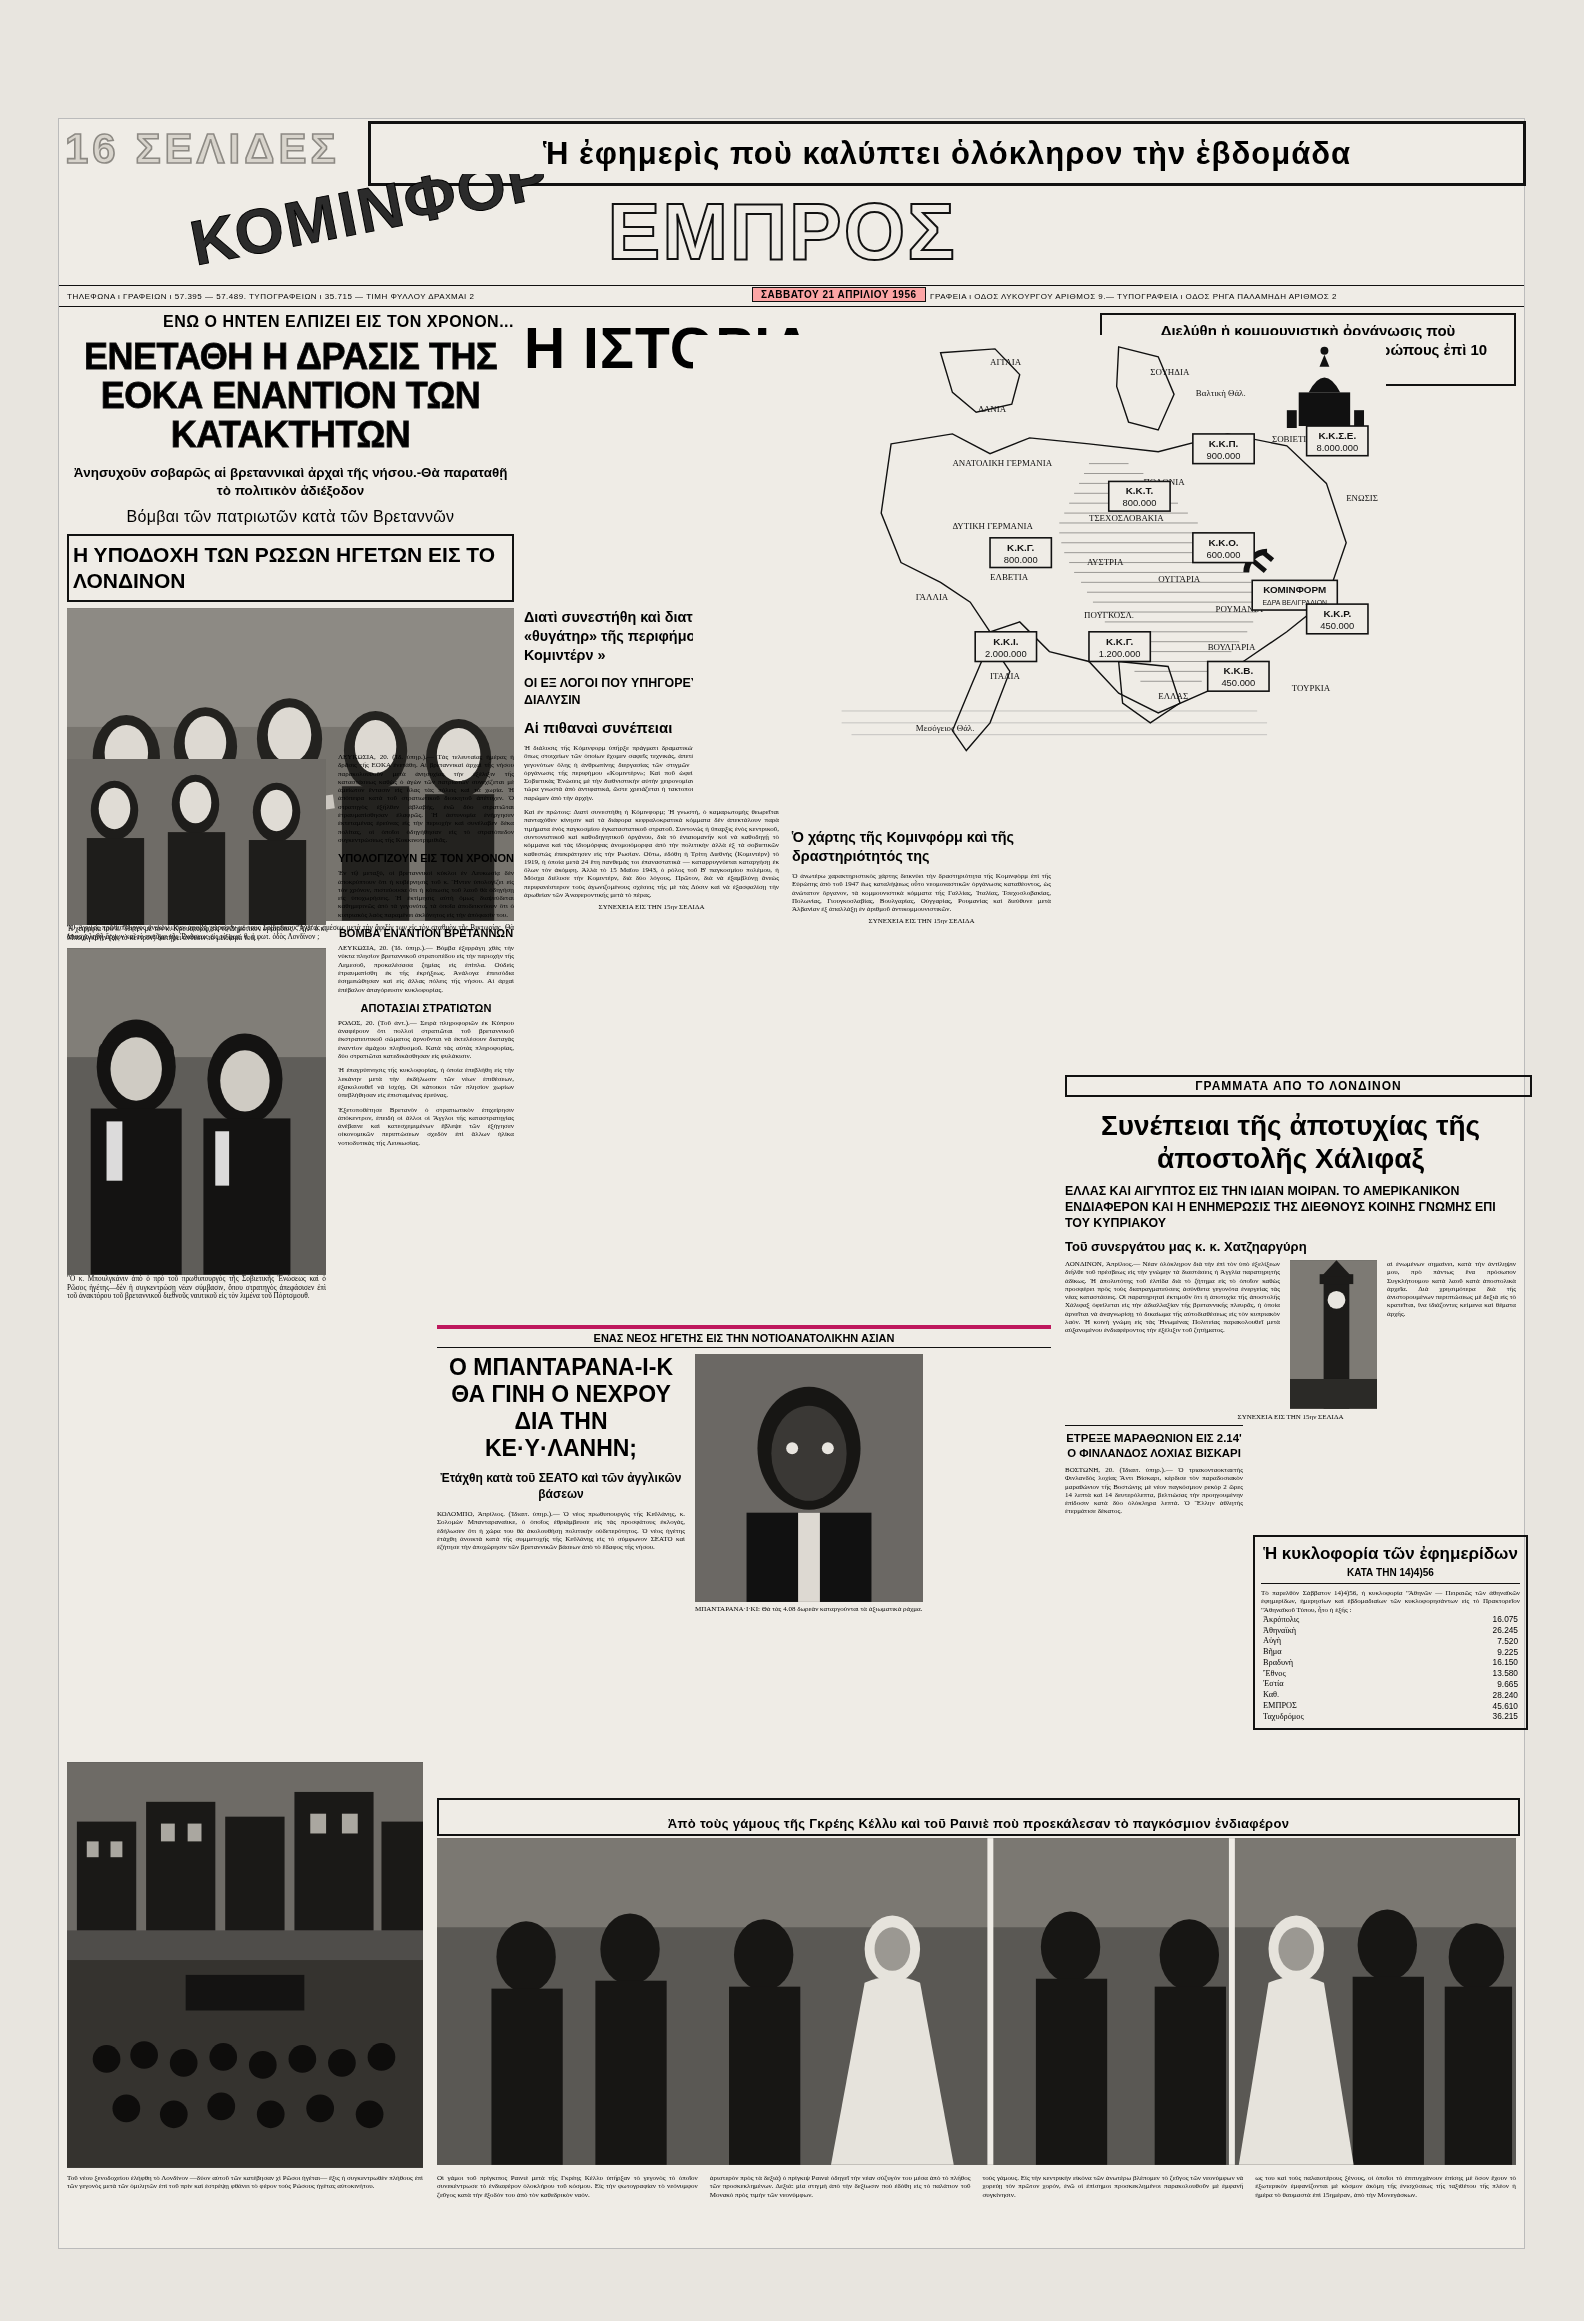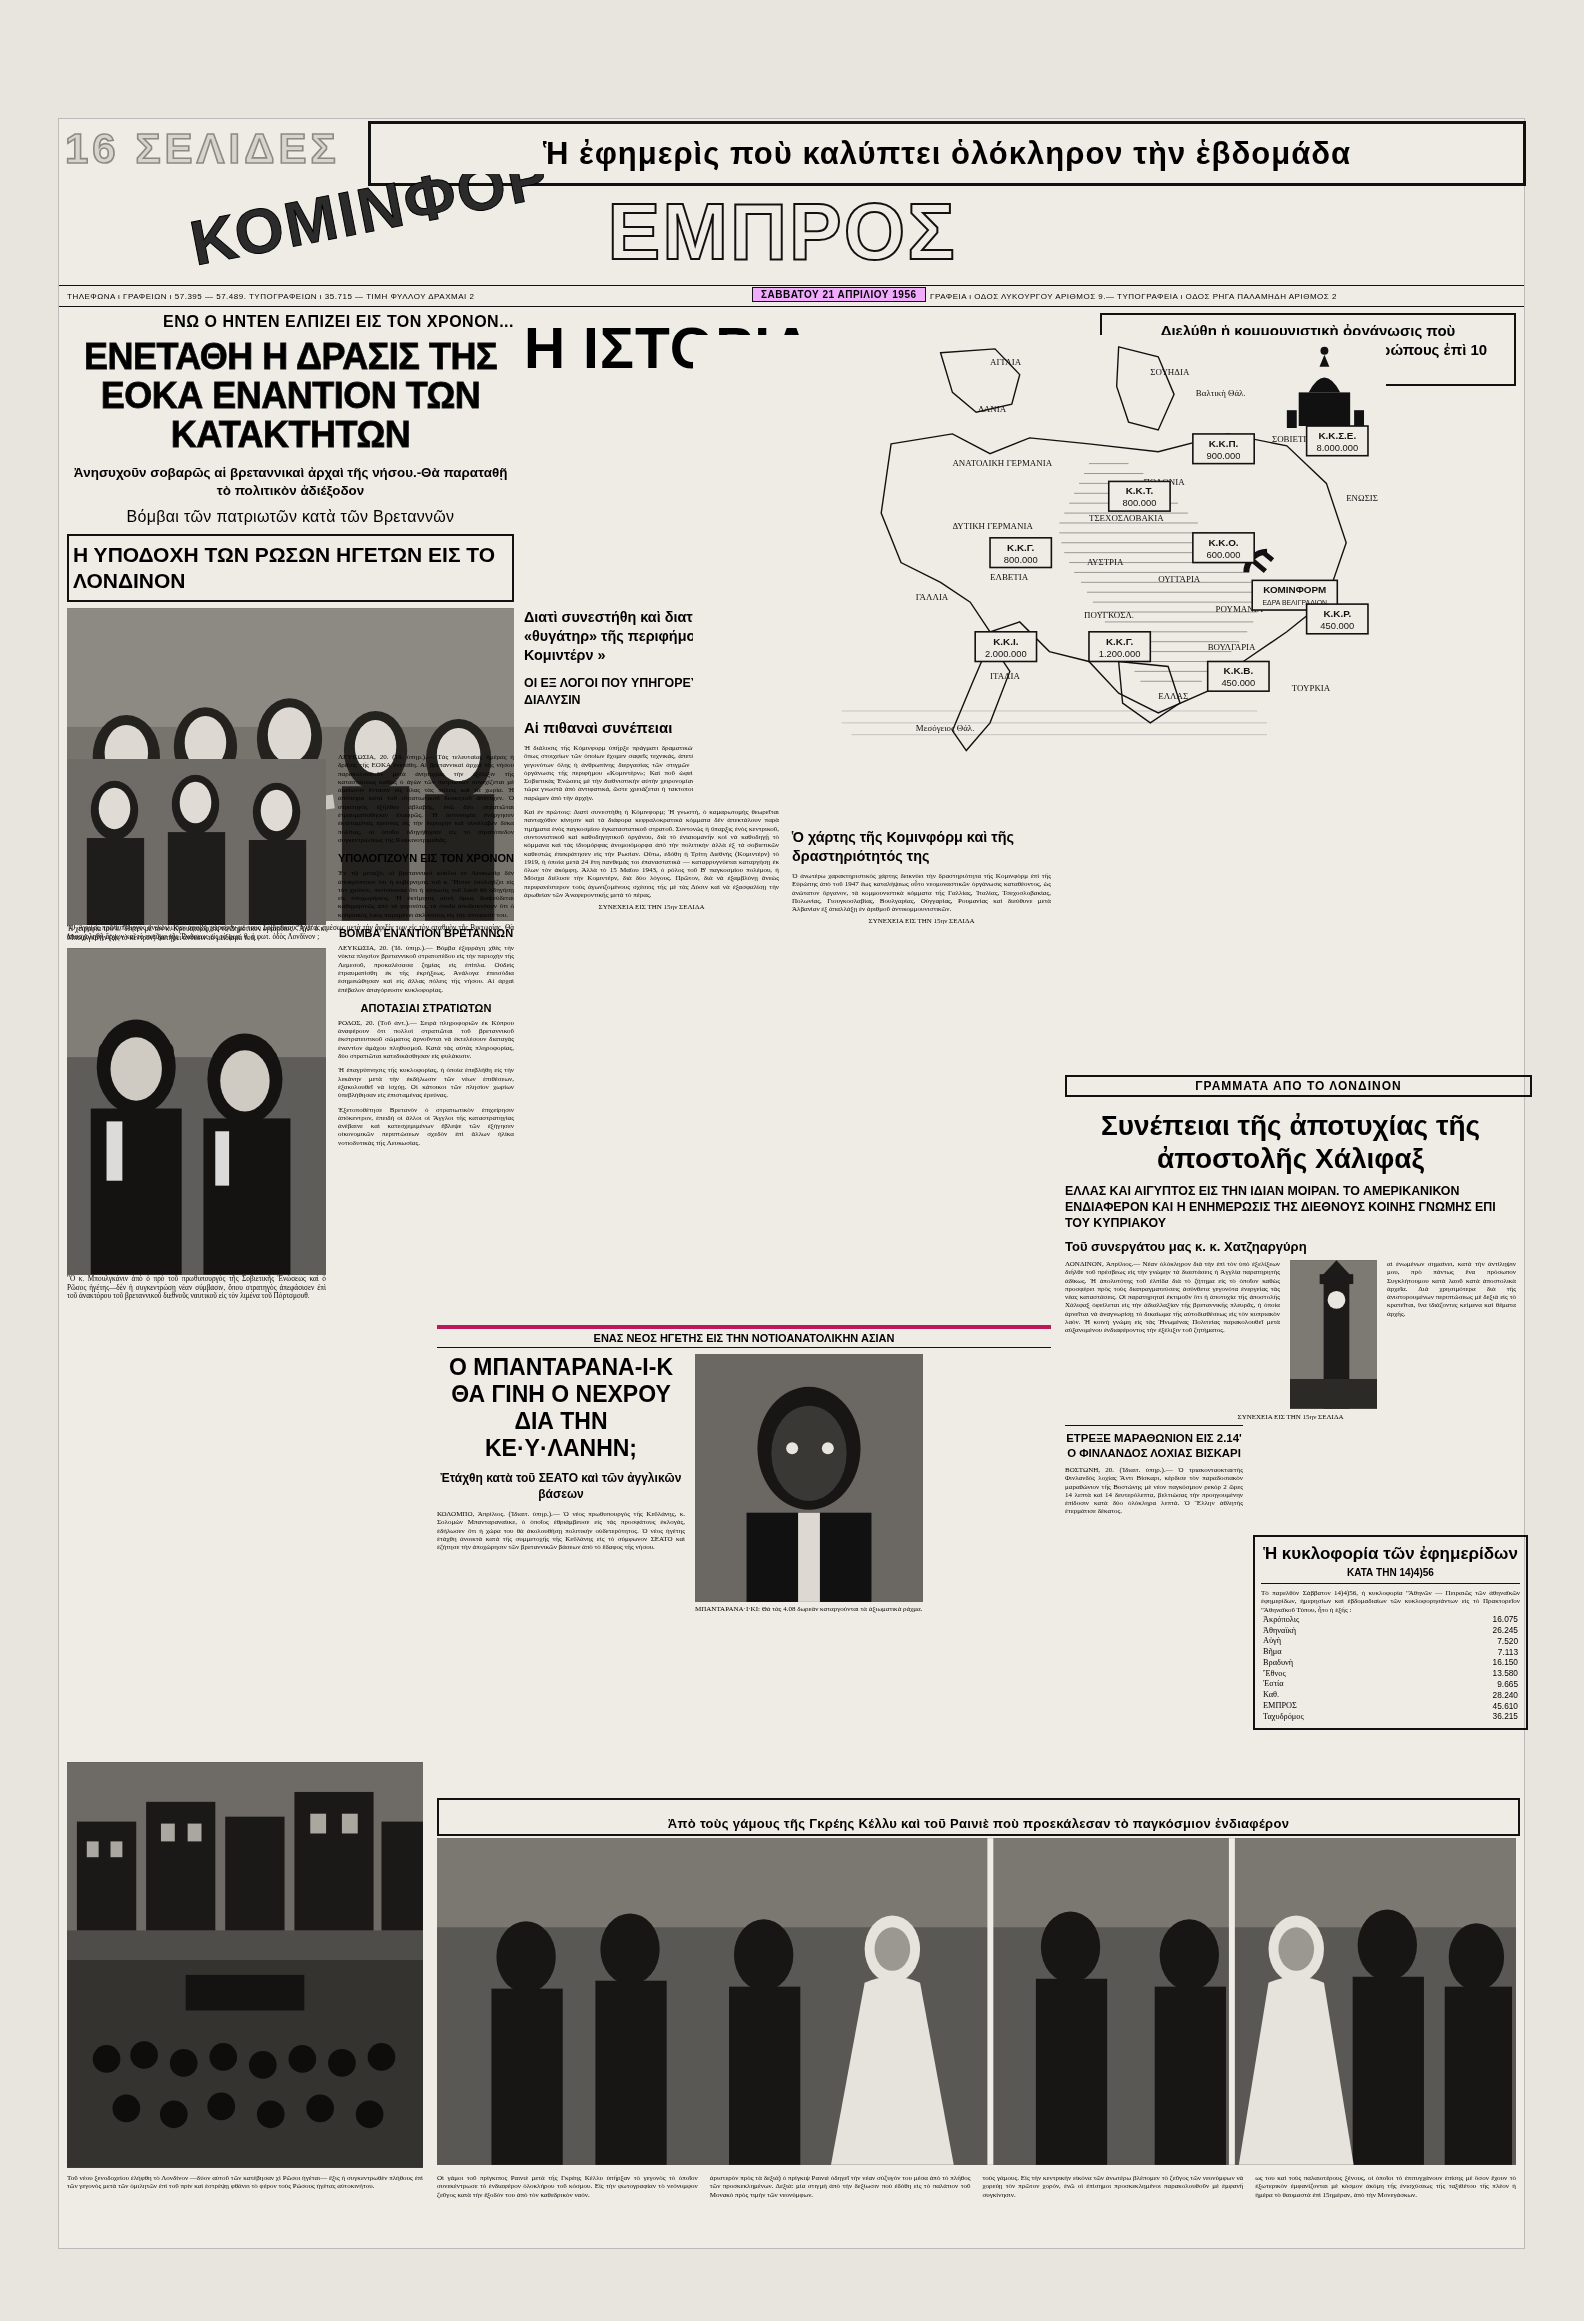--- a/index.html
+++ b/index.html
@@ -47,21 +47,21 @@
   .rightinfo{position:absolute;right:8px;top:14px;width:376px;text-align:center;
     font-family:"Liberation Sans", sans-serif;font-size:11.4px;line-height:22px;letter-spacing:1.2px;}
   .rightinfo .b{font-weight:bold;font-size:12.4px;}
   .infobar{
     position:absolute;left:0;top:166px;width:1465px;height:20px;
     border-top:1.5px solid #111;border-bottom:1.5px solid #111;
     font-family:"Liberation Sans", sans-serif;font-size:8px;letter-spacing:0.5px;
     display:flex;align-items:center;
   }
   .infobar .l{position:absolute;left:8px;}
-  .infobar .c{position:absolute;left:693px;font-weight:bold;font-size:10px;border:1px solid #111;padding:1px 8px;top:1px;background:#f0abfc;}
+  .infobar .c{position:absolute;left:693px;font-weight:bold;font-size:10px;border:1px solid #111;padding:1px 8px;top:1px;background:#fca5a5;}
   .infobar .r{position:absolute;left:871px;}
   
   .col1{position:absolute;left:8px;top:194px;width:447px;}
   .kicker{font-family:"Liberation Sans", sans-serif;font-weight:bold;font-size:16px;text-align:right;letter-spacing:0.5px;}
   .bighead{
     font-family:"Liberation Sans", sans-serif;font-weight:bold;font-size:36px;
     line-height:39px;text-align:center;letter-spacing:-0.5px;margin-top:6px;
     -webkit-text-stroke:0.8px #111;
   }
   .sub1{font-family:"Liberation Sans", sans-serif;font-weight:bold;font-size:13.4px;line-height:18px;text-align:center;margin-top:10px;}
@@ -459,21 +459,21 @@
             <tr>
               <td>Ἀθηναϊκὴ</td>
               <td class="n">26.245</td>
             </tr>
             <tr>
               <td>Αὐγὴ</td>
               <td class="n">7.520</td>
             </tr>
             <tr>
               <td>Βῆμα</td>
-              <td class="n">7.113</td>
+              <td class="n">9.225</td>
             </tr>
             <tr>
               <td>Βραδυνὴ</td>
               <td class="n">16.150</td>
             </tr>
             <tr>
               <td>Ἔθνος</td>
               <td class="n">13.580</td>
             </tr>
             <tr>

